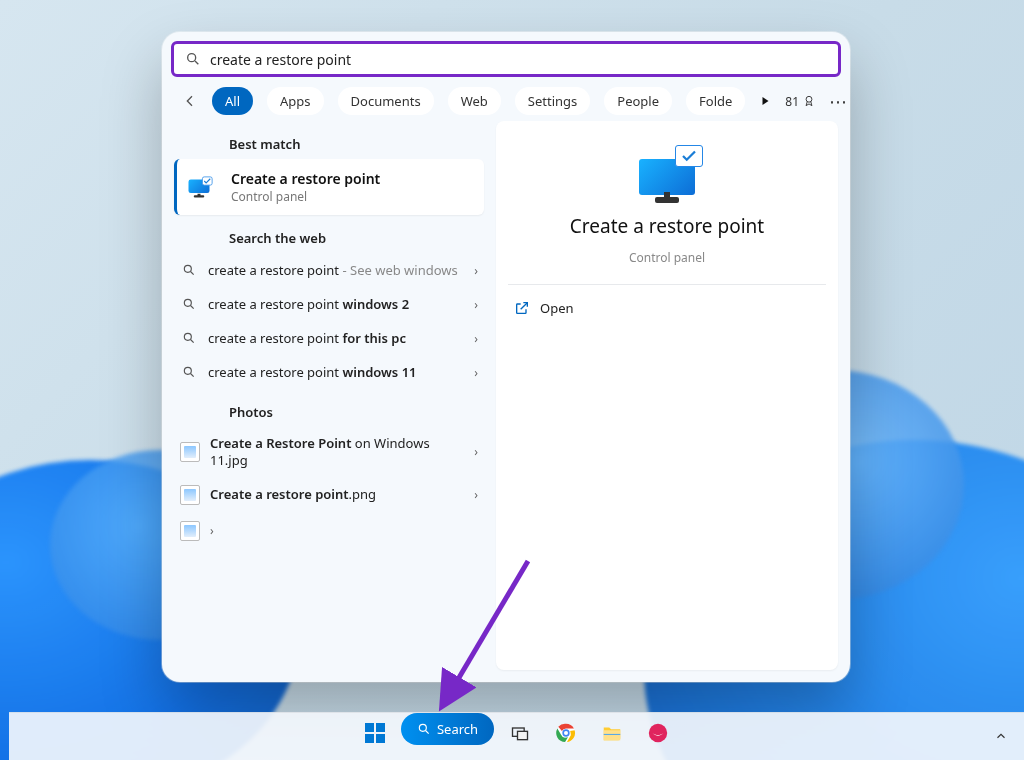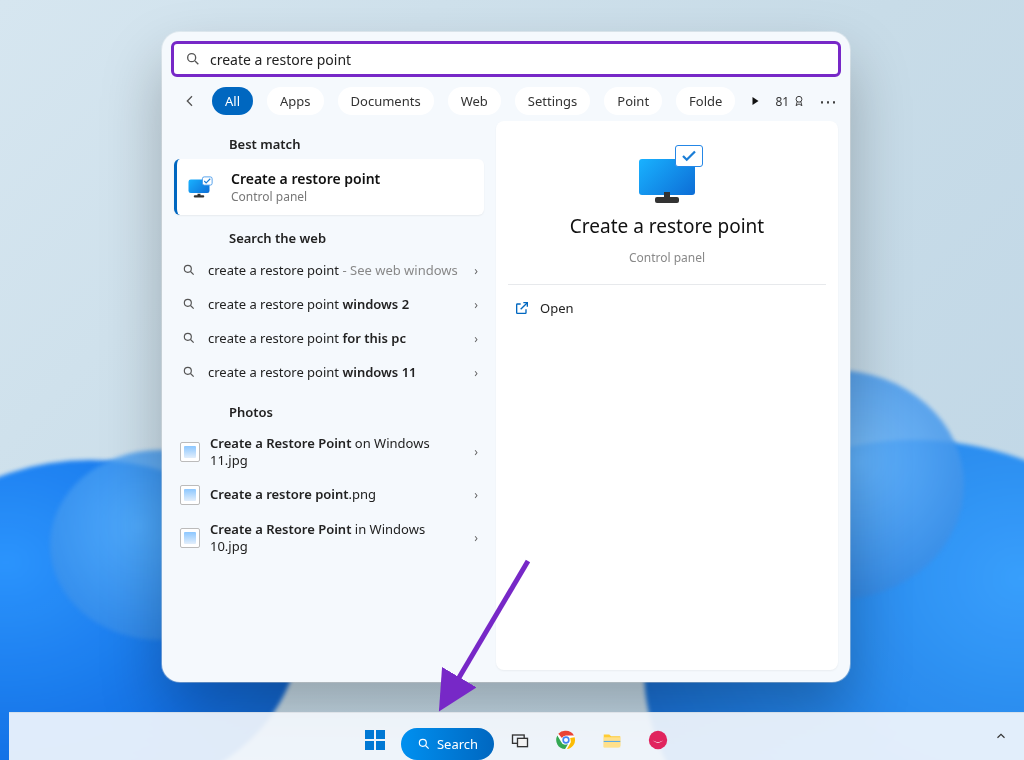--- a/index.html
+++ b/index.html
@@ -132,21 +132,21 @@
   .action-row {
     display:flex; align-items:center; gap:10px; padding:14px 6px; cursor:pointer;
     font-size:13px; color:#222;
   }
   .open-icon { width:16px; height:16px; color:#0067c0; }
 
   
   .taskbar {
     position:absolute; left:0; right:0; bottom:0; height:48px;
     background: rgba(242,246,252,.92);
-    display:flex; align-items:flex-end; justify-content:center; gap:6px;
+    display:flex; align-items:flex-start; justify-content:center; gap:6px;
     border-top:1px solid rgba(0,0,0,.06);
     margin-left:9px;
   }
   .tb-icon {
     width:40px; height:40px; border-radius:6px;
     display:flex; align-items:center; justify-content:center; cursor:pointer;
   }
   .search-pill {
     height: 32px; padding: 0 16px; border-radius:16px;
     background: linear-gradient(90deg,#0090f0,#0067c0);
@@ -183,21 +183,21 @@
     <div class="back-btn">
       <svg viewBox="0 0 24 24" width="16" height="16" fill="none" stroke="#555" stroke-width="2">
           <path d="M15 5l-7 7 7 7"></path>
         </svg>
     </div>
     <div class="pill active">All</div>
     <div class="pill">Apps</div>
     <div class="pill">Documents</div>
     <div class="pill">Web</div>
     <div class="pill">Settings</div>
-    <div class="pill">Point</div>
+    <div class="pill">People</div>
     <div class="pill">Folde</div>
     <div class="scroll-right">
       <svg viewBox="0 0 24 24" width="12" height="12" fill="#111">
           <path d="M7 4l12 8-12 8z"></path>
         </svg>
     </div>
 
     <div class="filters-right">
       <div class="rewards">
         <span>81</span>
@@ -287,21 +287,20 @@
             <span class="txt"><em>Create a Restore Point</em> on Windows 11.jpg</span>
             <span class="chev">›</span>
           </div>
           <div class="result-row">
             <span class="thumb"></span>
             <span class="txt"><em>Create a restore point</em>.png</span>
             <span class="chev">›</span>
           </div>
           <div class="result-row">
             <span class="thumb"></span>
-            <span class="txt"><em>Create a Restore Point</em> in Windows 10.jpg</span>
             <span class="chev">›</span>
           </div>
         </div>
     </div>
 
     <div class="right-col">
       <div class="preview-head">
         <div class="preview-icon">
           <div class="monitor-body"></div>
           <div class="monitor-neck"></div>

